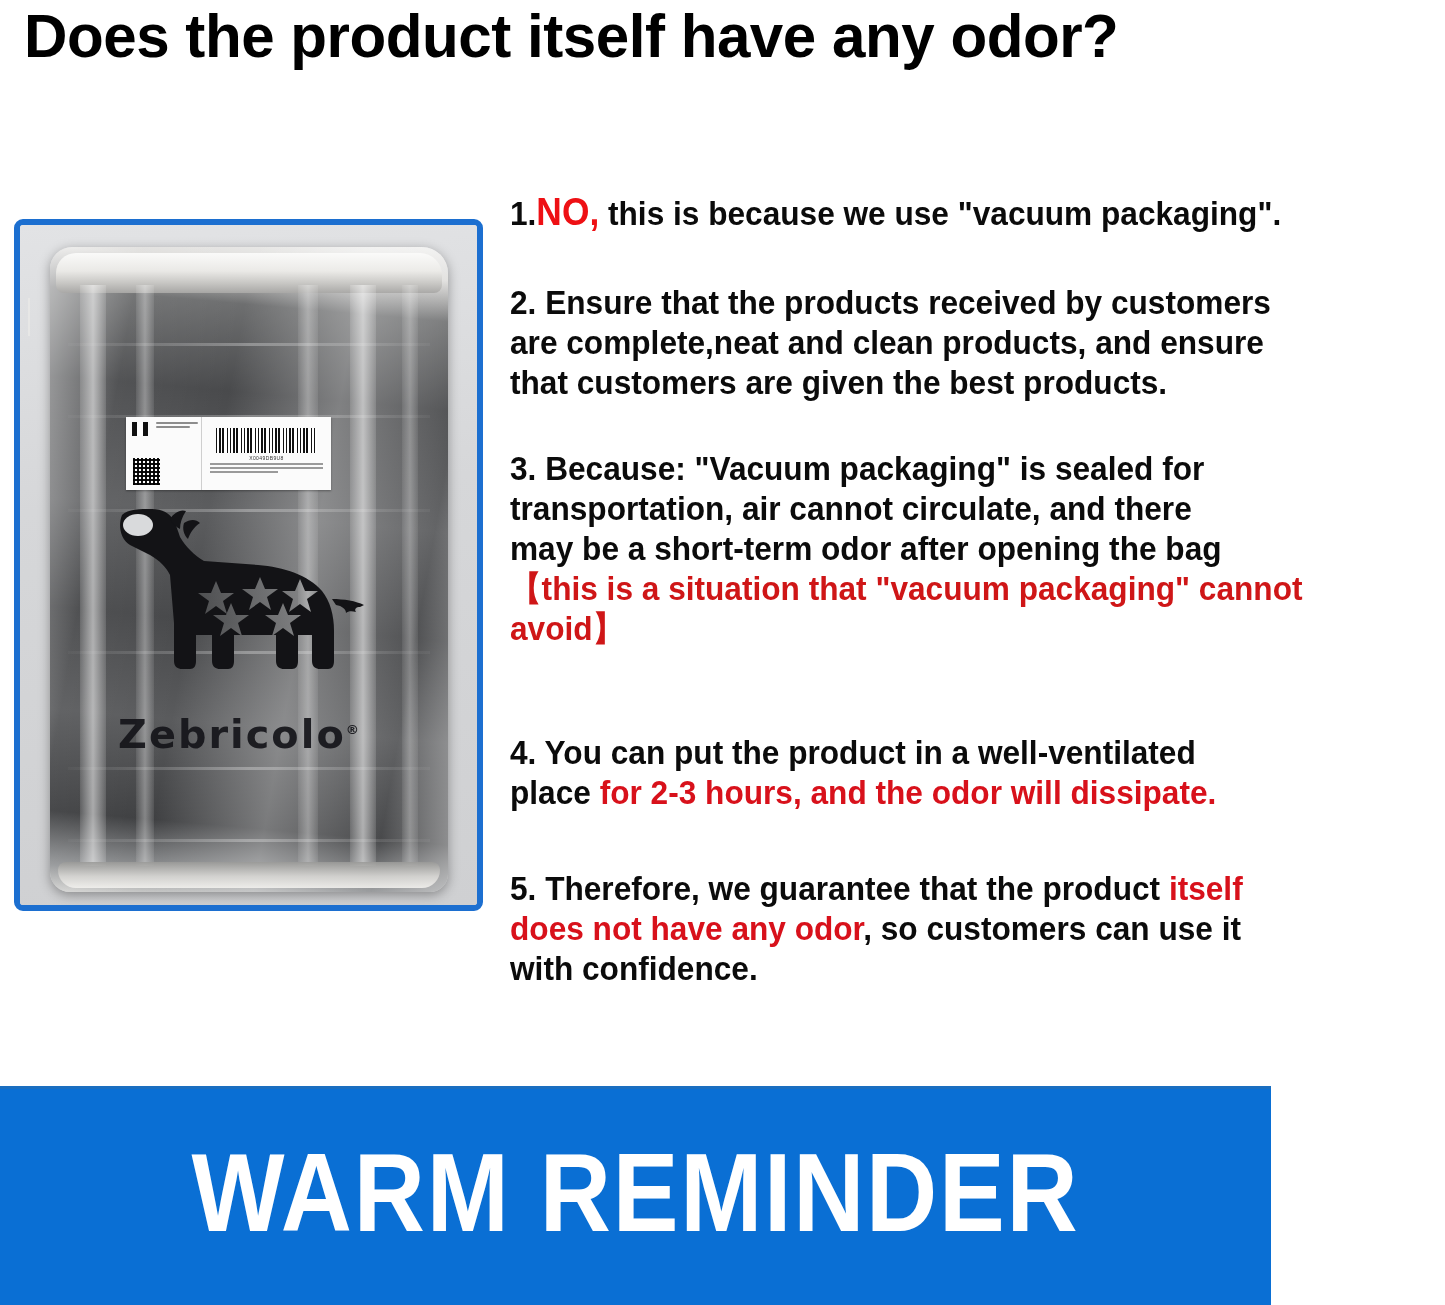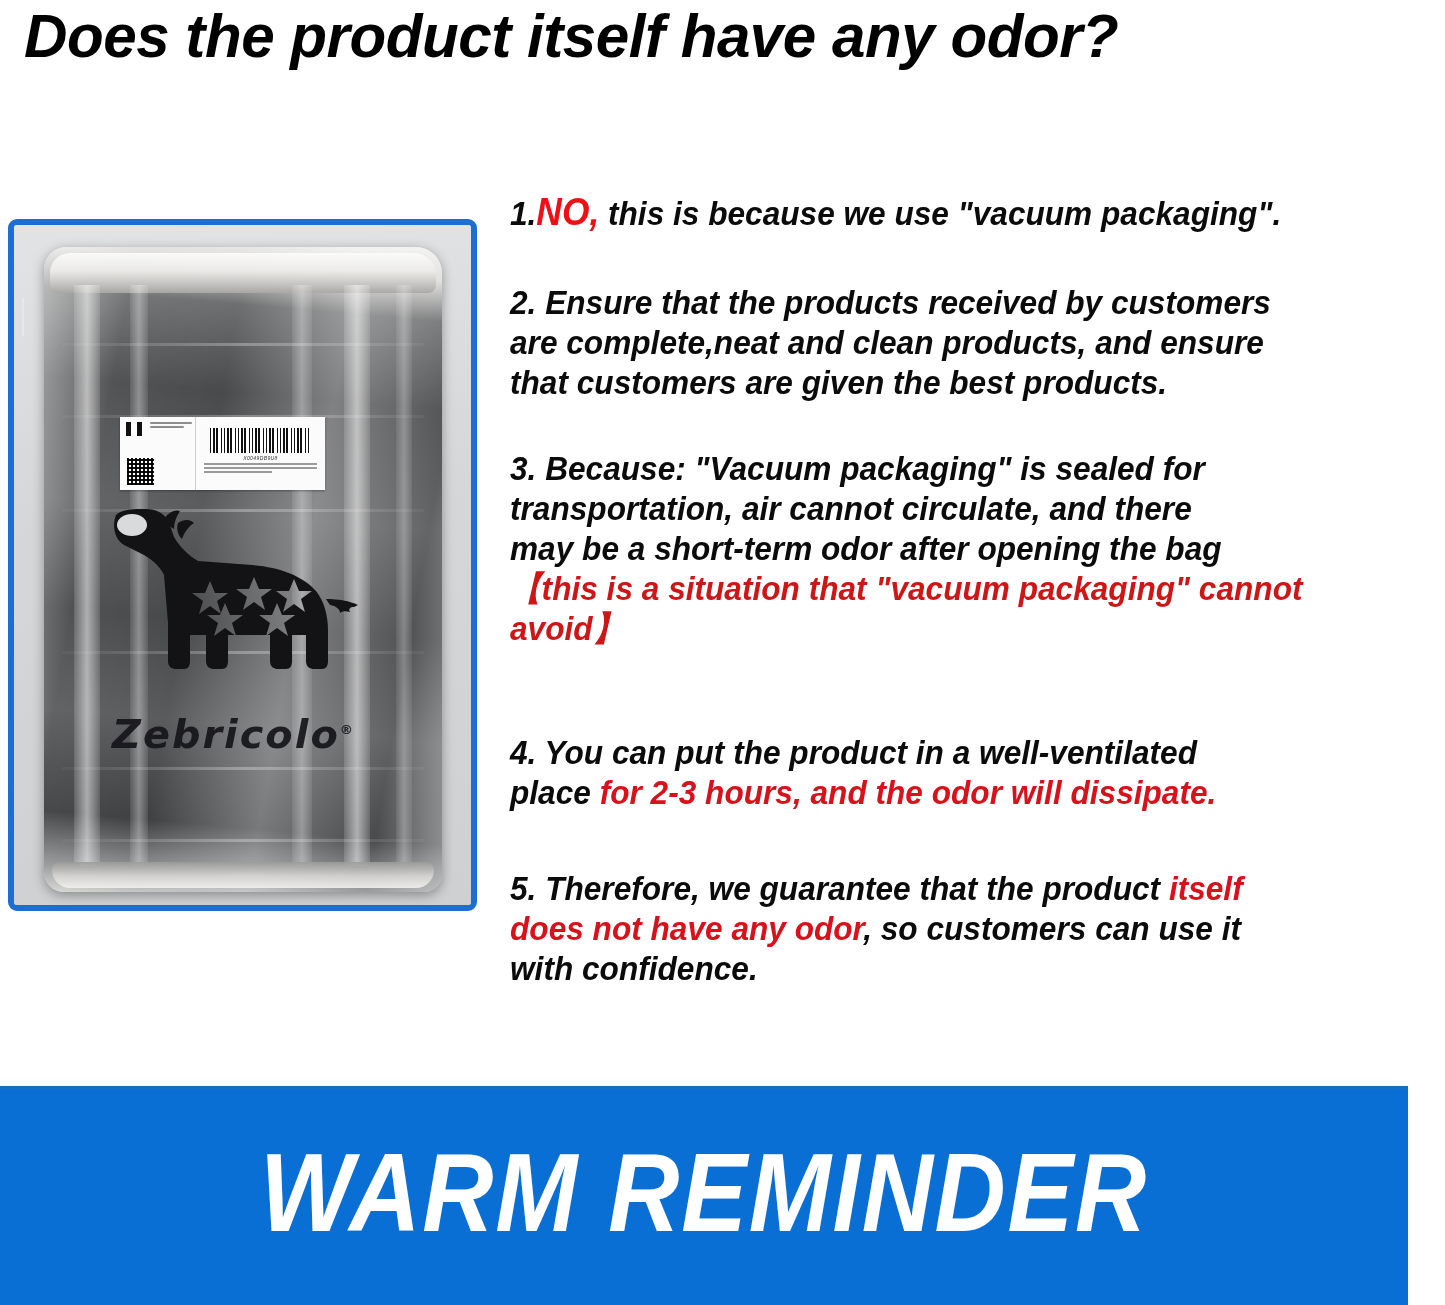--- a/index.html
+++ b/index.html
@@ -9,21 +9,20 @@
   }
   body {
     font-family: "Liberation Sans", "DejaVu Sans", sans-serif;
   }
   #page {
     position: relative;
     width: 1445px;
     height: 1305px;
     background: #ffffff;
     overflow: hidden;
-    font-style: italic;
   }
 
   
   #headline {
     position: absolute;
     left: 24px;
     top: 0px;
     width: 1400px;
     height: 75px;
     line-height: 72px;
@@ -32,21 +31,21 @@
     color: #000000;
     letter-spacing: -0.5px;
     transform: scaleX(0.97);
     transform-origin: left center;
     white-space: nowrap;
   }
 
   
   #photo-frame {
     position: absolute;
-    left: 8px;
+    left: 14px;
     top: 219px;
     width: 469px;
     height: 692px;
     box-sizing: border-box;
     border: 6px solid #1c6fd0;
     border-radius: 9px;
     background: #d9dadc;
     overflow: hidden;
   }
   .photo-stage {
@@ -233,21 +232,21 @@
     font-weight: 700;
     letter-spacing: 0px;
   }
   .line { display: block; }
 
   
   #banner {
     position: absolute;
     left: 0;
     top: 1086px;
-    width: 1408px;
+    width: 1271px;
     height: 219px;
     background: #0a6fd4;
     border-top: 3px solid #1a6ec0;
     box-sizing: border-box;
   }
   #banner-text {
     position: absolute;
     left: 0; right: 0;
     top: 44px;
     text-align: center;

